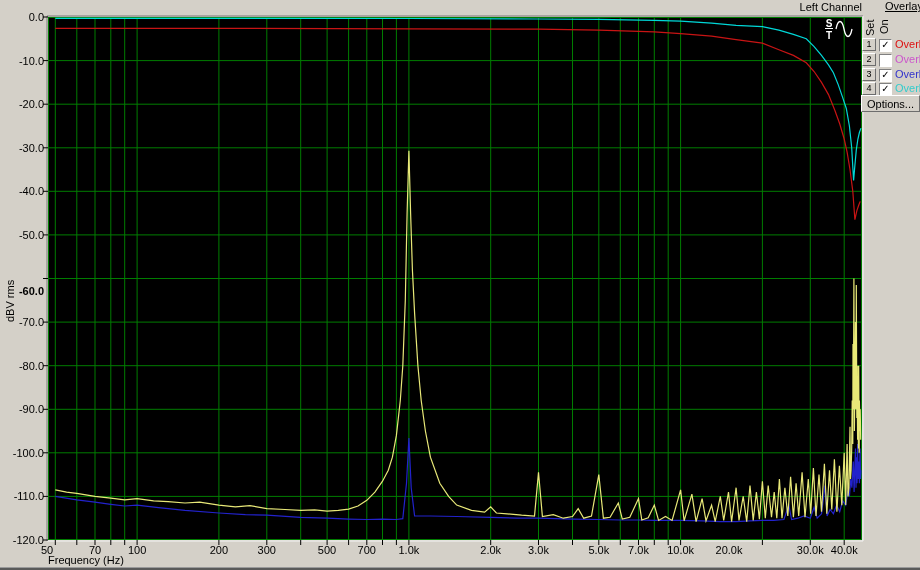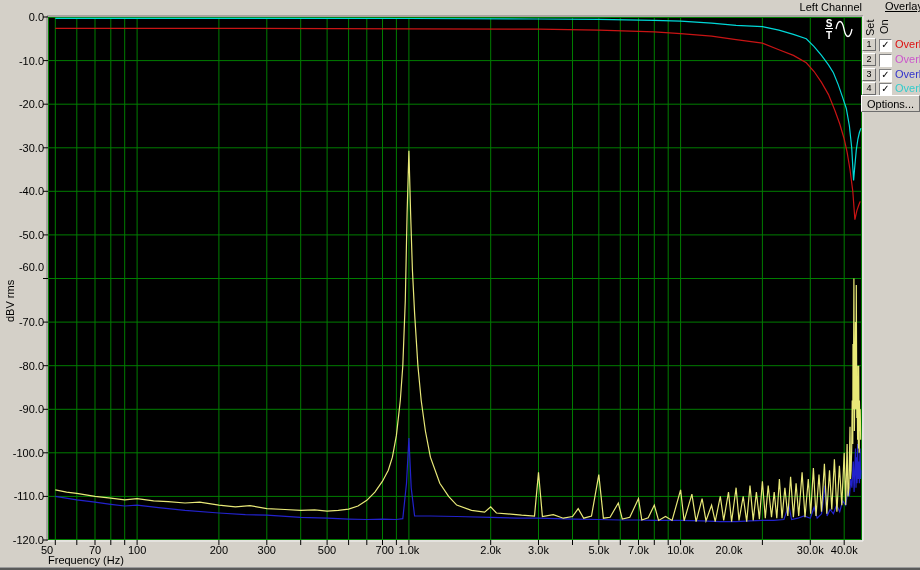--- a/index.html
+++ b/index.html
@@ -141,36 +141,36 @@
 <div id="plot-title">Left Channel</div>
 <div id="y-axis-title">dBV rms</div>
 <div id="x-axis-title">Frequency (Hz)</div>
 <div id="y-tick-labels">
     <span class="ytick" style="top: 11px;">0.0</span>
     <span class="ytick" style="top: 54.5833px;">-10.0</span>
     <span class="ytick" style="top: 98.1667px;">-20.0</span>
     <span class="ytick" style="top: 141.75px;">-30.0</span>
     <span class="ytick" style="top: 185.333px;">-40.0</span>
     <span class="ytick" style="top: 228.917px;">-50.0</span>
-    <span class="ytick" style="top: 261px;">-60.0</span>
+    <span class="ytick" style="top: 285px; font-weight: bold;">-60.0</span>
     <span class="ytick" style="top: 316.083px;">-70.0</span>
     <span class="ytick" style="top: 359.667px;">-80.0</span>
     <span class="ytick" style="top: 403.25px;">-90.0</span>
     <span class="ytick" style="top: 446.833px;">-100.0</span>
     <span class="ytick" style="top: 490.417px;">-110.0</span>
     <span class="ytick" style="top: 534px;">-120.0</span>
   </div>
 <div id="x-tick-labels">
     <span class="xtick" style="left: 47px; text-align: center;">50</span>
     <span class="xtick" style="left: 95.0135px;">70</span>
     <span class="xtick" style="left: 137.109px;">100</span>
     <span class="xtick" style="left: 218.915px;">200</span>
     <span class="xtick" style="left: 266.768px;">300</span>
     <span class="xtick" style="left: 327.057px;">500</span>
-    <span class="xtick" style="left: 366.768px; margin-left: 18px;">700</span>
+    <span class="xtick" style="left: 366.768px;">700</span>
     <span class="xtick" style="left: 408.863px;">1.0k</span>
     <span class="xtick" style="left: 490.669px;">2.0k</span>
     <span class="xtick" style="left: 538.522px;">3.0k</span>
     <span class="xtick" style="left: 598.811px;">5.0k</span>
     <span class="xtick" style="left: 638.522px;">7.0k</span>
     <span class="xtick" style="left: 680.617px;">10.0k</span>
     <span class="xtick" style="left: 720px; margin-left: 9px;">20.0k</span>
     <span class="xtick" style="left: 810.277px;">30.0k</span>
     <span class="xtick" style="left: 844.229px;">40.0k</span>
   </div>

